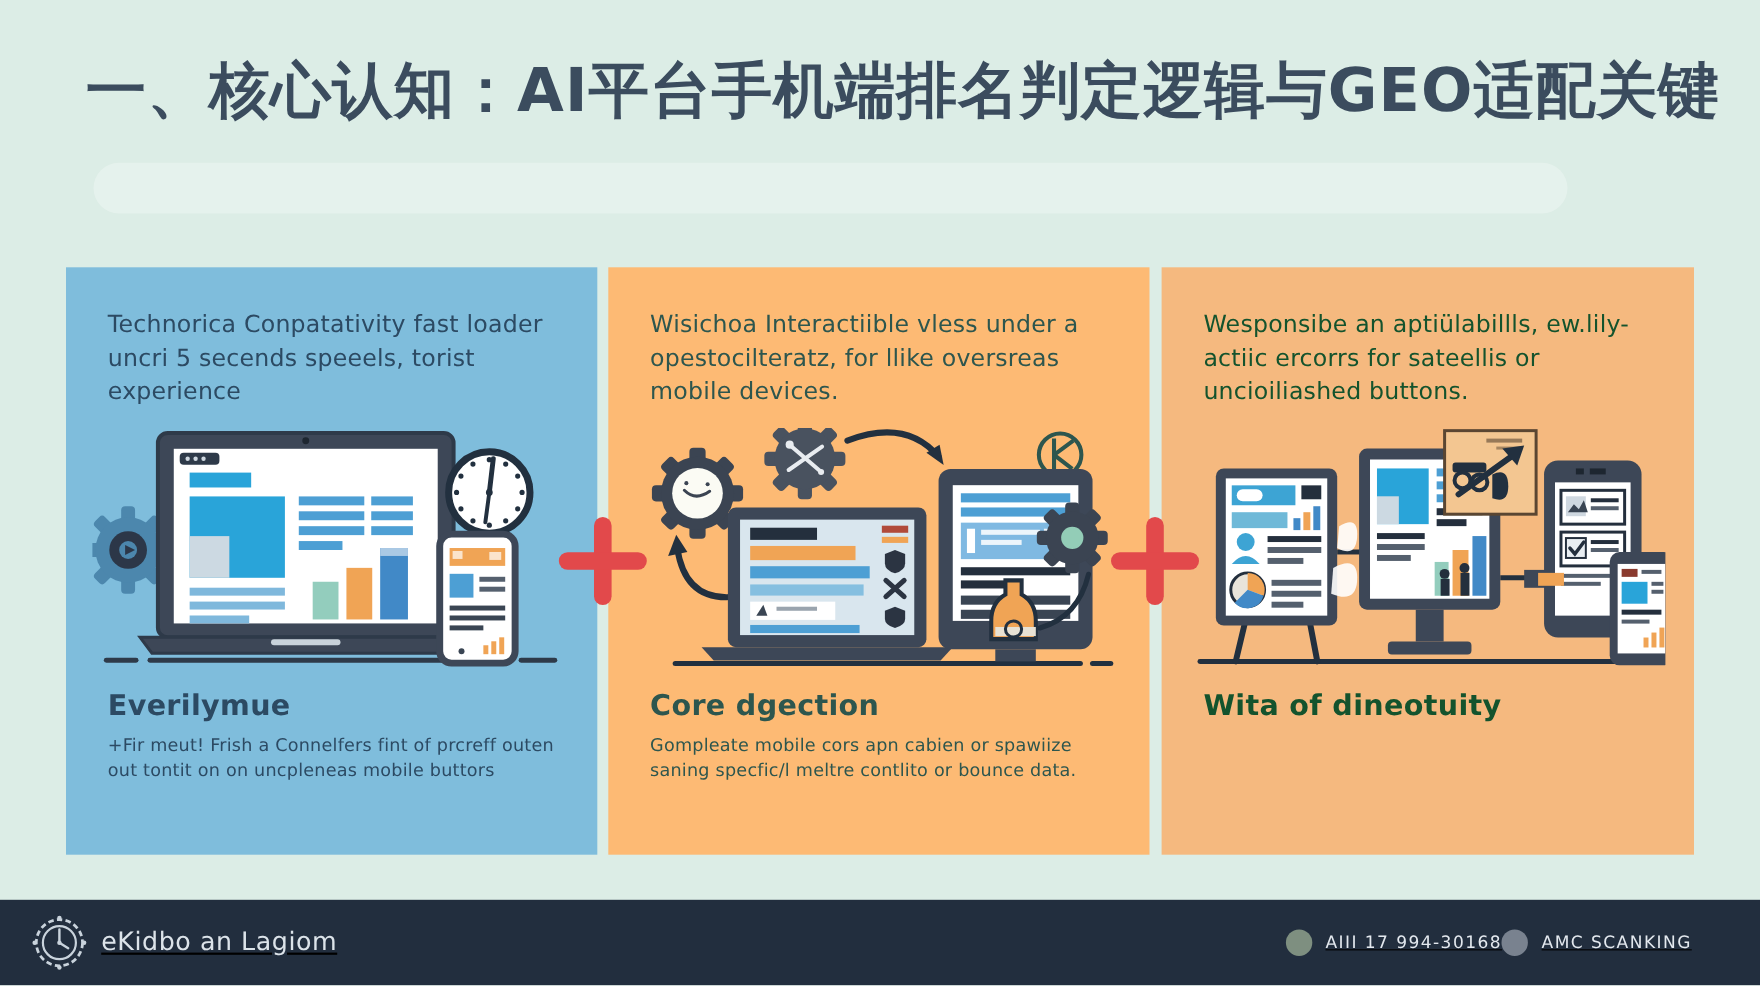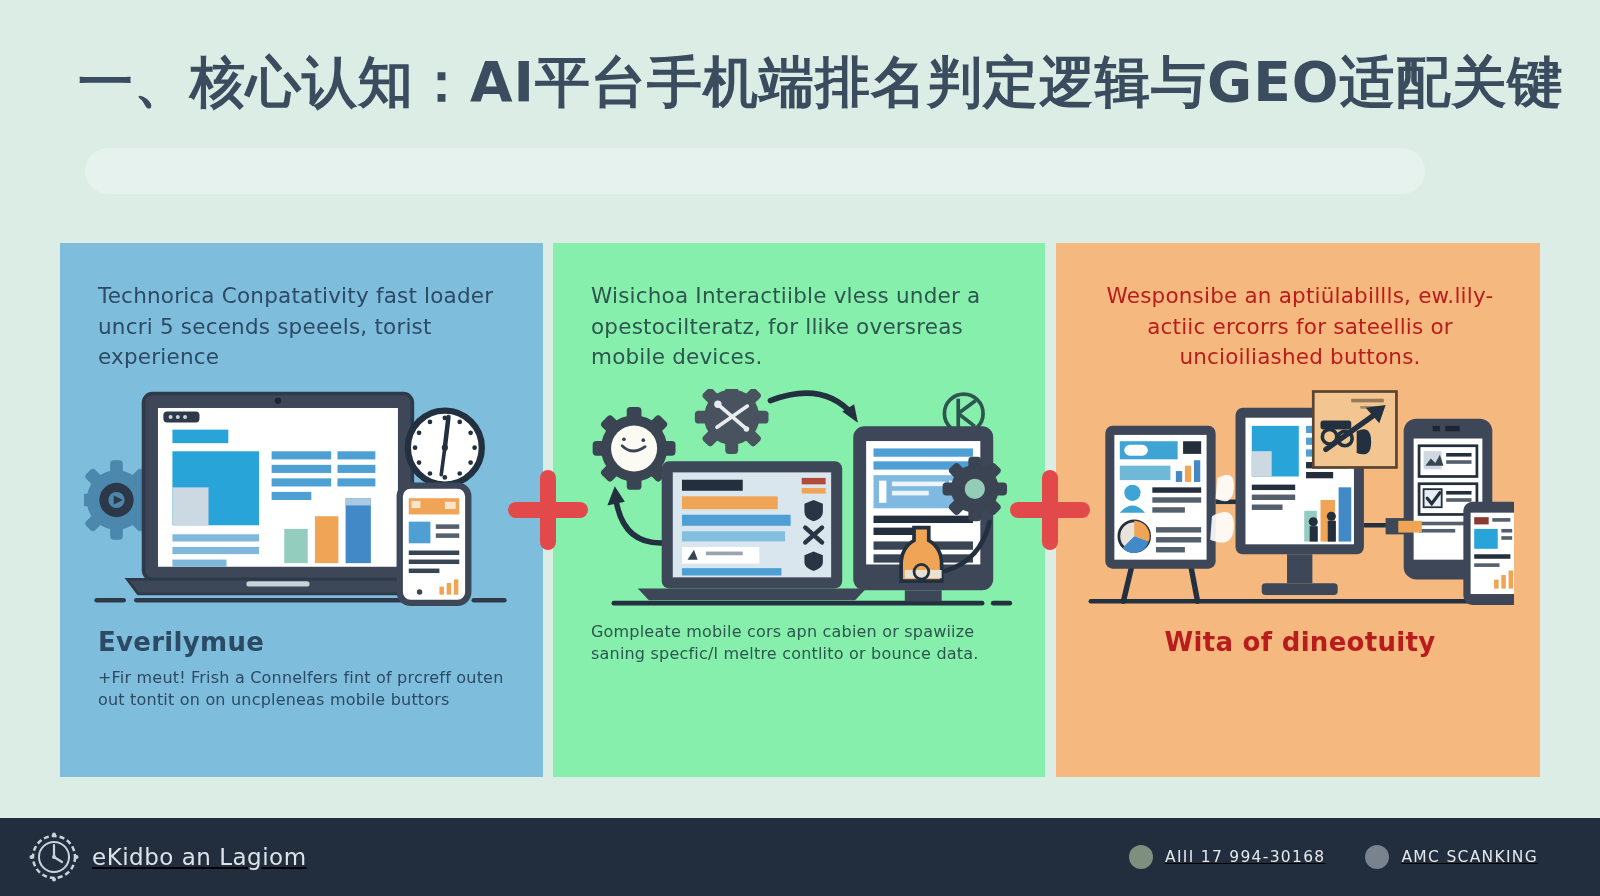--- a/index.html
+++ b/index.html
@@ -7,37 +7,37 @@
   .page{position:relative;width:1600px;height:896px;background:#dcede6;overflow:hidden;padding-left:40px;}
 
   .main-title{position:absolute;left:78px;top:46px;font-size:55px;font-weight:700;
     color:#3b4c5e;letter-spacing:1px;white-space:nowrap;}
   .title-band{position:absolute;left:85px;top:148px;width:1340px;height:46px;
     background:rgba(255,255,255,0.28);border-radius:23px;}
 
   .panel{position:absolute;top:243px;height:534px;box-sizing:border-box;
     padding:38px 34px 0 38px;}
   #panel-blue{left:60px;width:483px;background:#7fbddc;color:#2c4a63;}
-  #panel-green{left:553px;width:492px;background:#86efac;color:#2d564e;}
-  #panel-orange{left:1056px;width:484px;background:#f5b97f;color:#b91c1c;text-align:center;}
+  #panel-green{left:553px;width:492px;background:#fdba74;color:#2d564e;}
+  #panel-orange{left:1056px;width:484px;background:#f5b97f;color:#14532d;}
 
   .panel-top{font-size:21.5px;line-height:1.42;letter-spacing:.2px;min-height:92px;}
   .panel-illus{margin:16px -8px 0 -14px;height:222px;}
   .panel-illus svg{width:100%;height:100%;display:block;}
   .panel-heading{margin-top:16px;font-size:26px;font-weight:700;letter-spacing:.3px;}
   .panel-body{margin-top:10px;font-size:16px;line-height:1.38;letter-spacing:.2px;}
 
   .plus{position:absolute;width:92px;height:92px;top:464px;}
   #plus-1{left:502px;} #plus-2{left:1004px;}
 
   .footer{position:absolute;left:0;top:818px;width:1600px;height:78px;background:#222e3e;
     display:flex;align-items:center;box-sizing:border-box;padding:0 62px 0 28px;text-decoration:underline;}
   .brand-row{display:flex;align-items:center;gap:12px;}
   .brand-text{font-size:23px;color:#dce3e9;letter-spacing:.5px;}
-  .footer-right{margin-left:auto;display:flex;align-items:center;gap:40px;}
+  .footer-right{margin-left:auto;display:flex;align-items:center;}
   .f-item{display:flex;align-items:center;gap:12px;font-size:15.5px;
     letter-spacing:1.3px;color:#e3e8ee;}
   .dot{width:24px;height:24px;border-radius:50%;}
   .dot-a{background:#7e8f80;}
   .dot-b{background:#79828f;}
 </style>
 </head>
 <body>
 
 <div class="page">
@@ -229,20 +229,21 @@
           <circle r="11" fill="#93cdb7"></circle>
         </g>
         <path d="M448 144 Q438 186 400 197" fill="none" stroke="#22303f" stroke-width="5" stroke-linecap="round"></path>
         <g>
           <path d="M366 150 h16 v14 q14 8 14 26 v18 h-44 v-18 q0 -18 14 -26 Z" fill="#f0a455" stroke="#22303f" stroke-width="4"></path>
           <rect x="356" y="196" width="40" height="9" fill="#e8e2d4"></rect>
           <circle cx="374" cy="198" r="8" fill="none" stroke="#22303f" stroke-width="3"></circle>
         </g>
       </svg>
     </div>
+    <div class="panel-heading">Core dgection</div>
     <div class="panel-body">Gompleate mobile cors apn cabien or spawiize saning specfic/l meltre contlito or bounce data.</div>
   </div>
 
   <div class="panel" id="panel-orange">
     <div class="panel-top">Wesponsibe an aptiülabillls, ew.lily-actiic ercorrs for sateellis or uncioiliashed buttons.</div>
     <div class="panel-illus">
       <svg viewBox="0 0 480 240" preserveAspectRatio="xMidYMid meet">
         <line x1="12" y1="232" x2="468" y2="232" stroke="#22303f" stroke-width="5" stroke-linecap="round"></line>
         <g>
           <path d="M58 190 L48 232 M122 190 L130 232" stroke="#22303f" stroke-width="6" stroke-linecap="round"></path>

